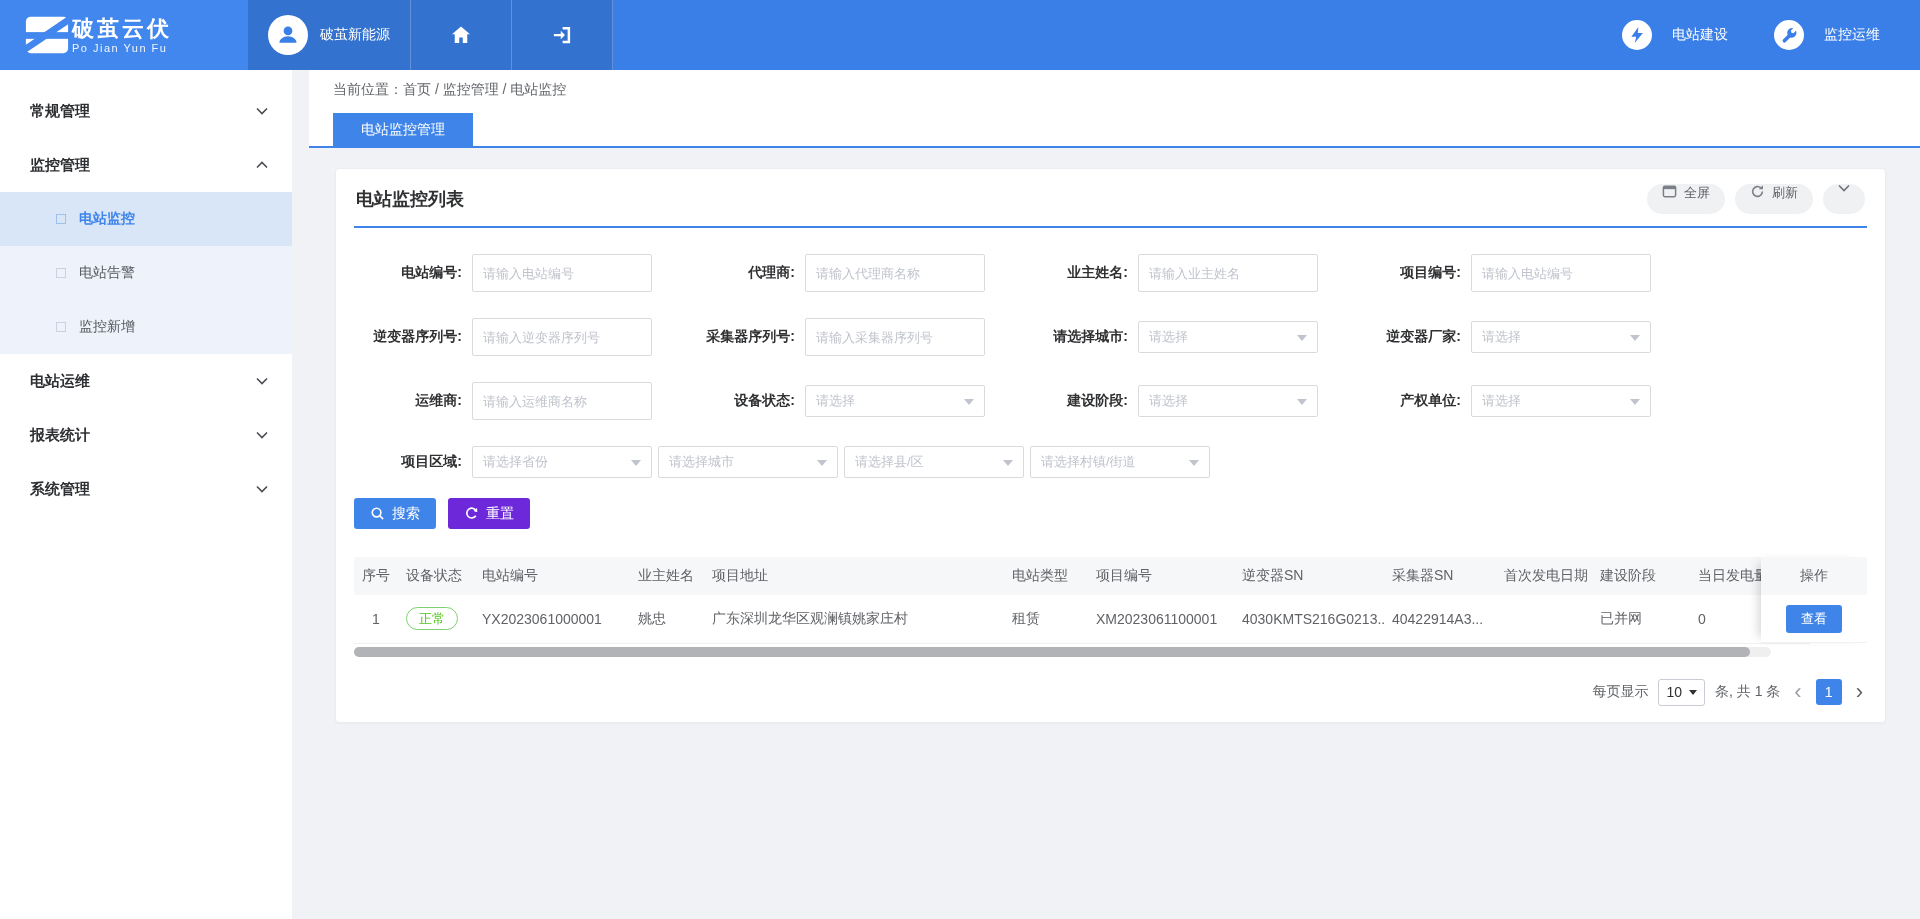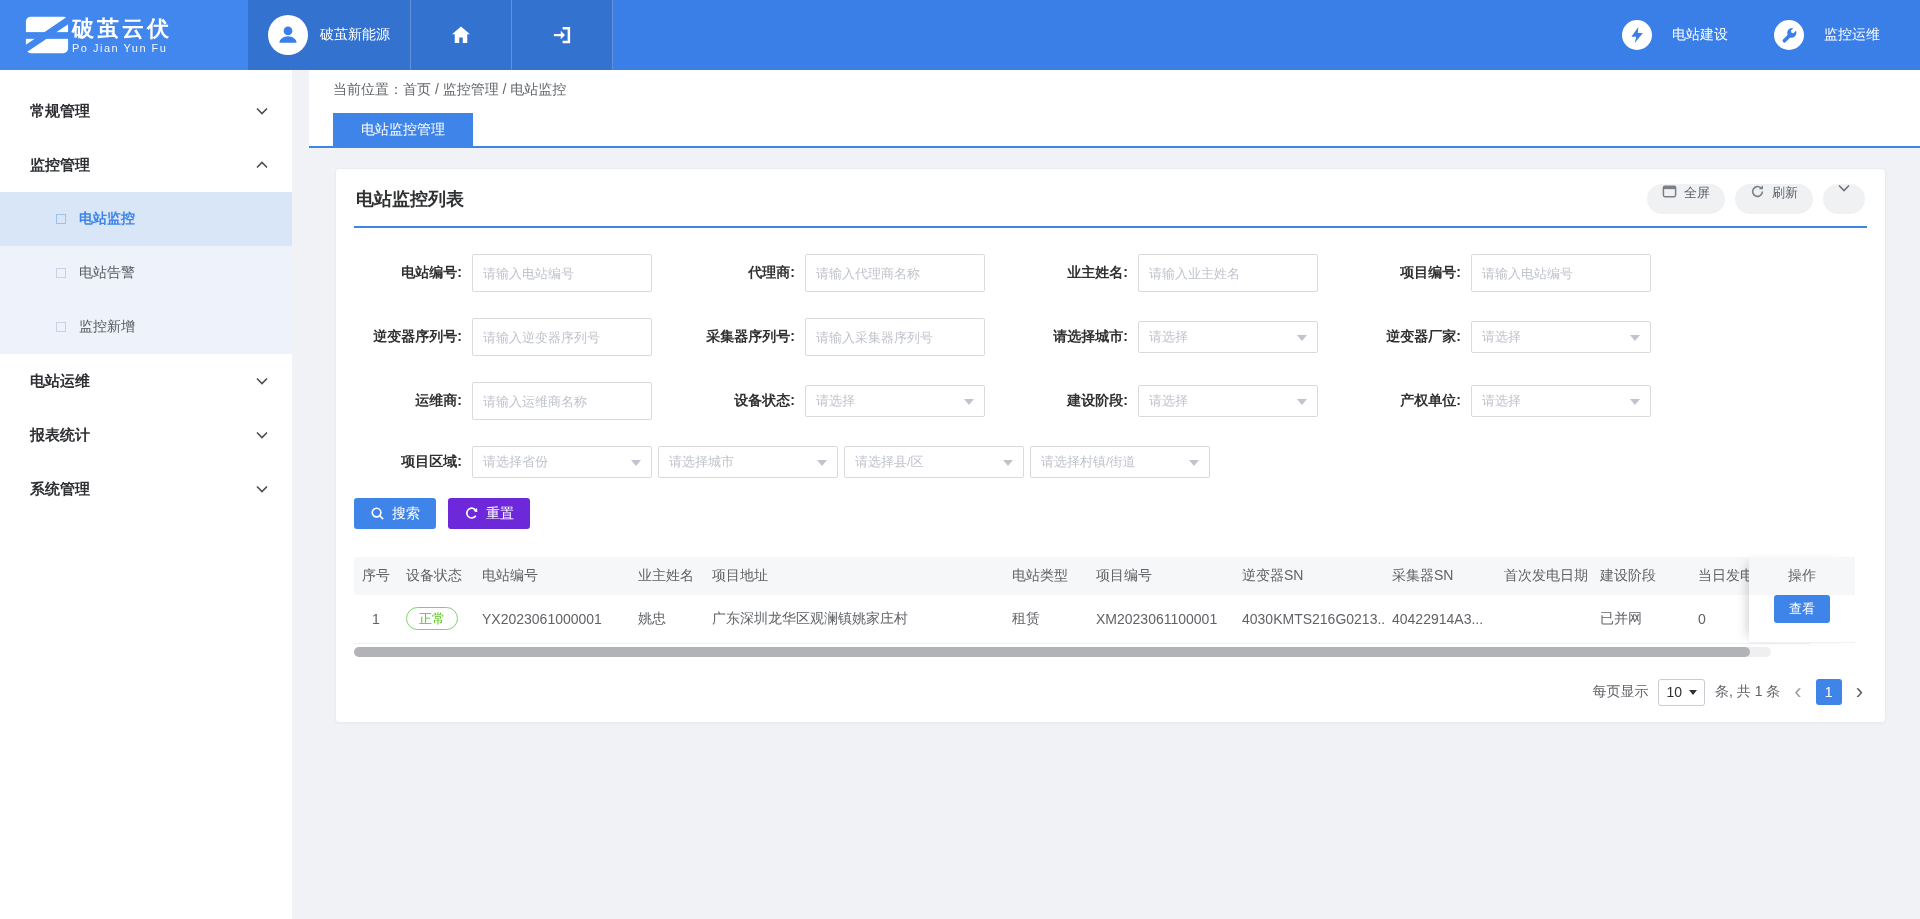--- a/index.html
+++ b/index.html
@@ -61,23 +61,23 @@
   .btn.search { background:#3e84e9; }
   .btn.reset { background:#6d28d9; }
 
   
   .table-wrap { position:relative; margin-top:28px; }
   table { border-collapse:collapse; table-layout:fixed; width:calc(100% - 106px); }
   th { background:#f6f7f8; height:38px; font-weight:normal; font-size:14px; color:#5f6266; text-align:left; padding:0 8px; white-space:nowrap; overflow:hidden; }
   td { height:48px; font-size:14px; color:#606266; padding:0 8px; border-bottom:1px solid #f0f1f3; white-space:nowrap; overflow:hidden; }
   th.c, td.c { text-align:center; }
   .badge-ok { display:inline-block; color:#52c41a; border:1px solid #7ed06f; border-radius:12px; height:23px; line-height:21px; padding:0 12px; font-size:13px; }
-  .fixed-col { position:absolute; top:0; right:12px; width:106px; box-shadow:-8px 0 10px -6px rgba(0,0,0,.18); background:#fff; }
+  .fixed-col { position:absolute; top:0; right:0; width:106px; box-shadow:-8px 0 10px -6px rgba(0,0,0,.18); background:#fff; }
   .fc-head { height:38px; background:#f6f7f8; font-size:14px; color:#5f6266; display:flex; align-items:center; justify-content:center; }
-  .fc-cell { height:48px; display:flex; justify-content:center; border-bottom:1px solid #f0f1f3; }
+  .fc-cell { height:48px; display:flex; align-items:center; justify-content:center; border-bottom:1px solid #f0f1f3; }
   .view-btn { background:#3e84e9; color:#fff; border:none; border-radius:3px; height:28px; padding:0 15px; font-size:13px; cursor:pointer; font-family:inherit; }
   .hscroll { margin-top:3px; height:10px; width:calc(100% - 96px); background:#efefef; border-radius:5px; }
   .hthumb { height:10px; width:98.5%; background:#b1b3b6; border-radius:5px; cursor:pointer; }
 
   
   .pagination { display:flex; justify-content:flex-end; align-items:center; gap:10px; margin-top:22px; font-size:14px; color:#606266; }
   .pp-select { display:flex; align-items:center; gap:7px; border:1px solid #c9ccd2; border-radius:3px; height:27px; padding:0 7px; cursor:pointer; color:#303133; }
   .caret-b { width:0; height:0; border:4px solid transparent; border-top:5px solid #303133; margin-top:5px; }
   .pg-arrow { font-size:22px; line-height:1; color:#9b9fa6; cursor:pointer; padding:0 4px; }
   .pg-page { width:26px; height:26px; background:#3e84e9; color:#fff; border-radius:3px; display:flex; align-items:center; justify-content:center; font-size:14px; cursor:pointer; }

